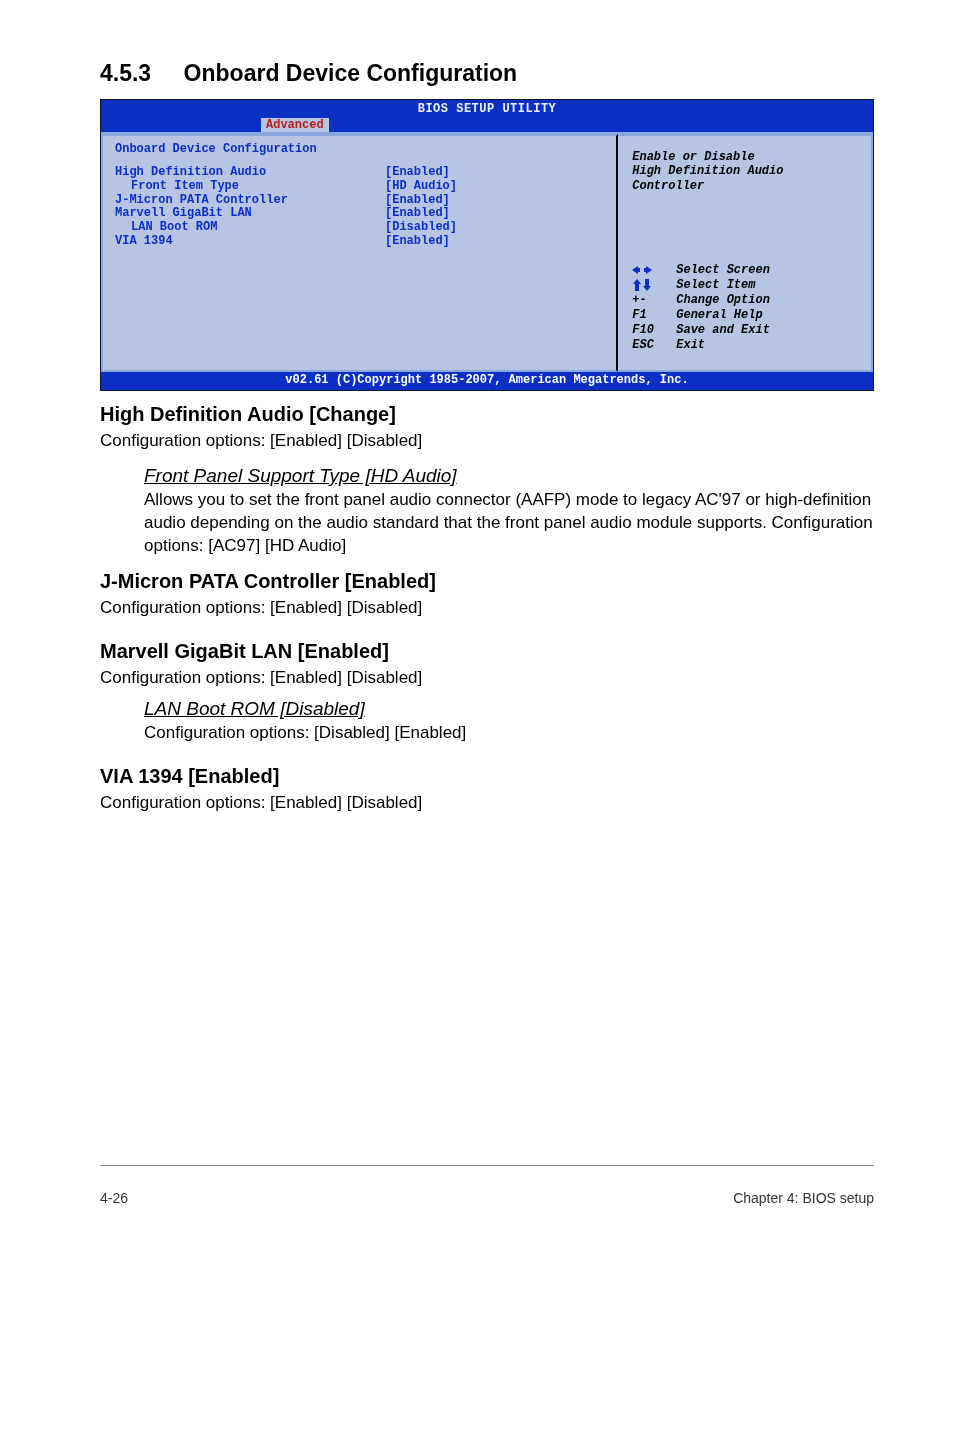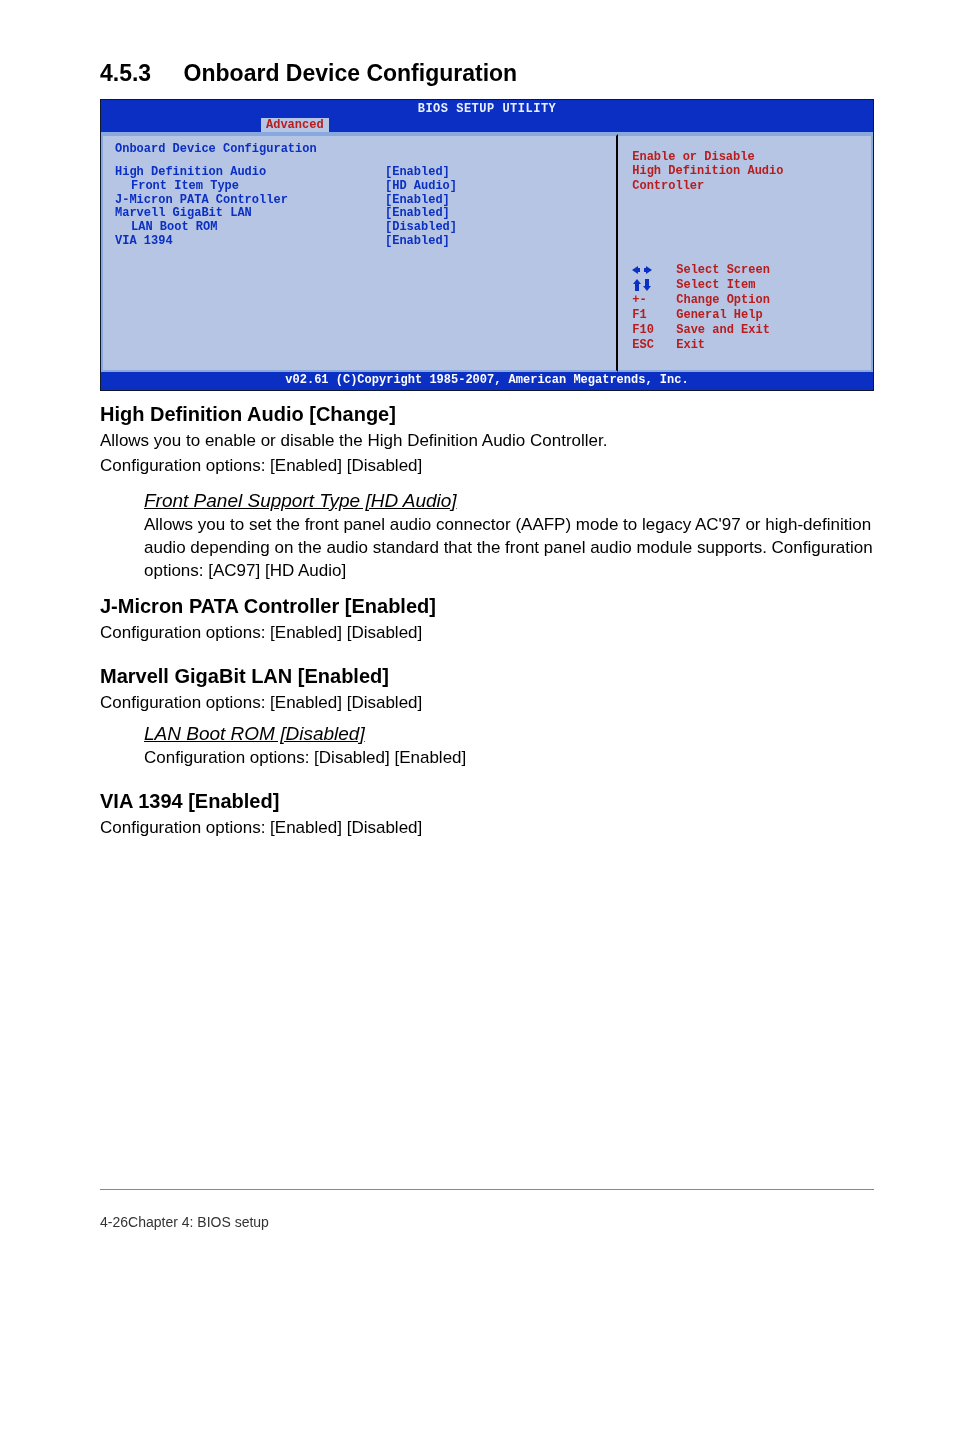--- a/index.html
+++ b/index.html
@@ -10,21 +10,21 @@
     .section-title-row { margin-bottom: 12px; margin-top: 60px; }
     .section-title-text { font-size: 23px; font-weight: bold; display: inline-block; }
     
     .bios-panel { border: 1px solid #0f172a; background: #0b2fc3; color: #fff; font-family: 'Courier New', monospace; font-weight: bold; font-size: 12px; }
     .bios-header { text-align: center; padding: 2px 0 0 0; color: #e8f0ff; letter-spacing: 0.5px; }
     .bios-tab-row { padding-left: 160px; margin-top: 2px; }
     .bios-tab { display: inline-block; background: #b5c5e3; color: #b91c1c; padding: 0 5px; }
     
     .bios-body { display: flex; border-top: 2px solid #89a8de; }
     .bios-left { flex: 0 0 67%; background: #b5c5e3; color: #0b2fc3; padding: 6px 12px 30px 12px; border-right: 2px solid #89a8de; min-height: 238px; border: 2px solid #89a8de; border-right: 2px solid #000; }
-    .bios-right { flex: 1; background: #b5c5e3; color: #b91c1c; padding: 14px 10px 6px 14px; border: 2px solid #89a8de; border-left: none; }
+    .bios-right { flex: 1; background: #b5c5e3; color: #000000; padding: 14px 10px 6px 14px; border: 2px solid #89a8de; border-left: none; font-style: italic; }
     
     .bios-section-heading { color: #0b2fc3; margin-bottom: 10px; }
     .bios-row { display: flex; line-height: 1.15; }
     .bios-label { flex: 0 0 270px; white-space: pre; }
     .bios-value { }
     .bios-indent { padding-left: 16px; }
     
     .bios-right-text { line-height: 1.2; }
     .bios-help { margin-top: 70px; }
     .bios-help-row { display: flex; line-height: 1.25; }
@@ -33,21 +33,21 @@
     
     .bios-footer { background: #0b2fc3; color: #fff; text-align: center; padding: 1px 0 3px 0; }
     
     h2.subhead { font-size: 20px; font-weight: bold; margin-top: 12px; margin-bottom: 4px; }
     .body-text { font-size: 17px; line-height: 1.35; margin-bottom: 2px; }
     .body-text-last { margin-bottom: 8px; }
     .sub-para { margin-left: 44px; margin-top: 12px; margin-bottom: 0; }
     .sub-para-tight { margin-left: 44px; }
     .italic-under { font-style: italic; text-decoration: underline; font-size: 19px; display: inline-block; margin-bottom: 2px; }
     
-    .page-footer { display: flex; border-top: 1px solid #888; margin-top: 350px; padding-top: 24px; font-size: 14px; color: #333; }
+    .page-footer { display: flex; justify-content: space-between; border-top: 1px solid #888; margin-top: 350px; padding-top: 24px; font-size: 14px; color: #333; }
   </style>
 </head>
 <body>
 
 <div class="page">
   <div class="section-title-row">
     <span class="section-number">4.5.3</span>
     <span class="section-title-text">Onboard Device Configuration</span>
   </div>
 
@@ -127,21 +127,20 @@
             <div class="bios-help-key">ESC</div>
             <div>Exit</div>
           </div>
         </div>
       </div>
     </div>
     <div class="bios-footer">v02.61 (C)Copyright 1985-2007, American Megatrends, Inc.</div>
   </div>
 
   <h2 class="subhead">High Definition Audio [Change]</h2>
-  <div class="body-text">Allows you to enable or disable the High Definition Audio Controller.</div>
   <div class="body-text">Configuration options: [Enabled] [Disabled]</div>
   <div class="sub-para">
     <span class="italic-under">Front Panel Support Type [HD Audio]</span>
     <div class="body-text">Allows you to set the front panel audio connector (AAFP) mode to legacy AC'97 or high-definition audio depending on the audio standard that the front panel audio module supports. Configuration options: [AC97] [HD Audio]</div>
   </div>
 
   <h2 class="subhead">J-Micron PATA Controller [Enabled]</h2>
   <div class="body-text body-text-last">Configuration options: [Enabled] [Disabled]</div>
 
   <h2 class="subhead" style="margin-top:20px">Marvell GigaBit LAN [Enabled]</h2>

